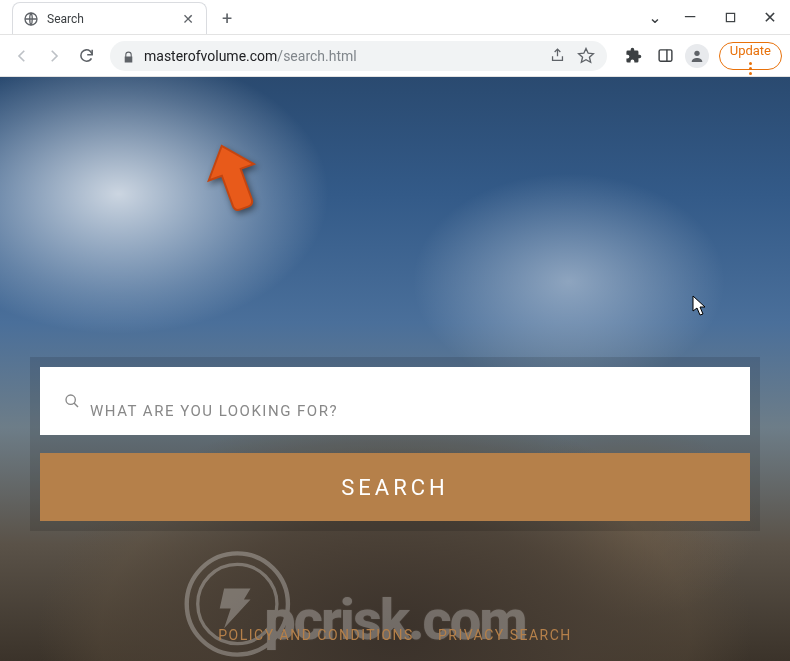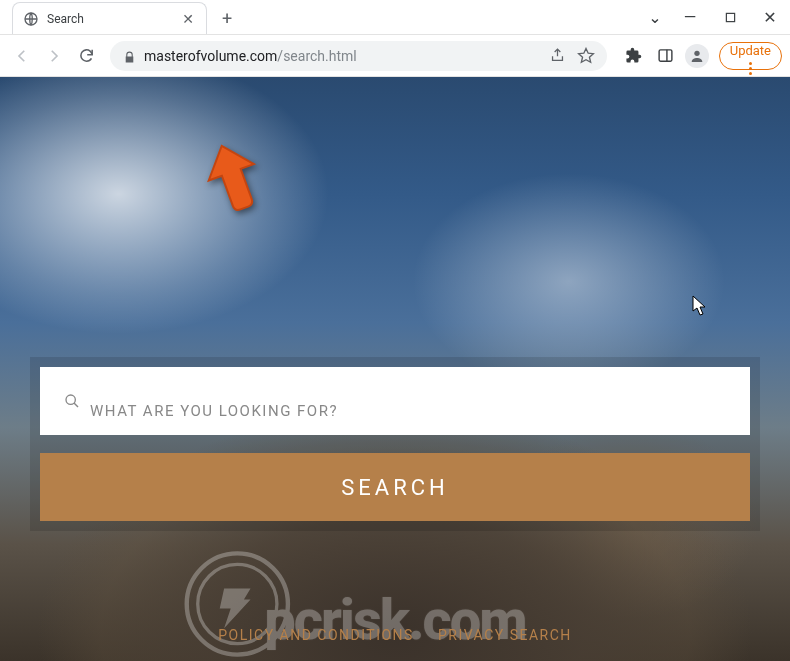--- a/index.html
+++ b/index.html
@@ -13,21 +13,21 @@
 .tab-close { width: 16px; height: 16px; display: flex; align-items: center; justify-content: center; color: #5f6368; font-size: 14px; cursor: pointer; }
 .new-tab { width: 28px; height: 28px; display: flex; align-items: center; justify-content: center; color: #5f6368; font-size: 18px; cursor: pointer; margin-left: 6px; margin-bottom: 2px; }
 .window-controls { position: absolute; right: 0; top: 0; height: 35px; display: flex; align-items: center; gap: 0; }
 .wc-btn { width: 40px; height: 30px; display: flex; align-items: center; justify-content: center; color: #3c4043; cursor: pointer; }
 .wc-chevron { width: 30px; }
 
 
 .toolbar { height: 42px; background: #fff; display: flex; align-items: center; padding: 0 8px; gap: 4px; border-bottom: 1px solid #e3e3e3; }
 .nav-btn { width: 28px; height: 28px; display: flex; align-items: center; justify-content: center; color: #5f6368; cursor: pointer; border-radius: 50%; }
 .nav-btn.disabled { color: #bdc1c6; }
-.omnibox { flex: 1; height: 30px; background: #f1f3f4; border-radius: 15px; display: flex; align-items: center; padding: 0 12px; gap: 8px; margin: 0 6px; text-align: center; }
+.omnibox { flex: 1; height: 30px; background: #f1f3f4; border-radius: 15px; display: flex; align-items: center; padding: 0 12px; gap: 8px; margin: 0 6px; }
 .lock-icon { width: 14px; height: 14px; color: #5f6368; }
 .url-text { font-size: 14px; color: #202124; }
 .url-path { color: #80868b; }
 .omnibox-right { margin-left: auto; display: flex; align-items: center; gap: 10px; }
 .omnibox-icon { width: 18px; height: 18px; color: #5f6368; cursor: pointer; display: flex; align-items: center; justify-content: center; }
 .toolbar-icons { display: flex; align-items: center; gap: 6px; margin-left: 4px; }
 .toolbar-icon { width: 26px; height: 26px; display: flex; align-items: center; justify-content: center; color: #5f6368; cursor: pointer; }
 .profile-icon { width: 24px; height: 24px; border-radius: 50%; background: #e8eaed; display: flex; align-items: center; justify-content: center; color: #5f6368; }
 .update-btn { height: 28px; border: 1px solid #e8710a; border-radius: 14px; padding: 0 10px; display: flex; align-items: center; gap: 4px; color: #e8710a; font-size: 13px; cursor: pointer; margin-left: 4px; flex-direction: column; }
 .update-dots { display: flex; flex-direction: column; gap: 2px; }

